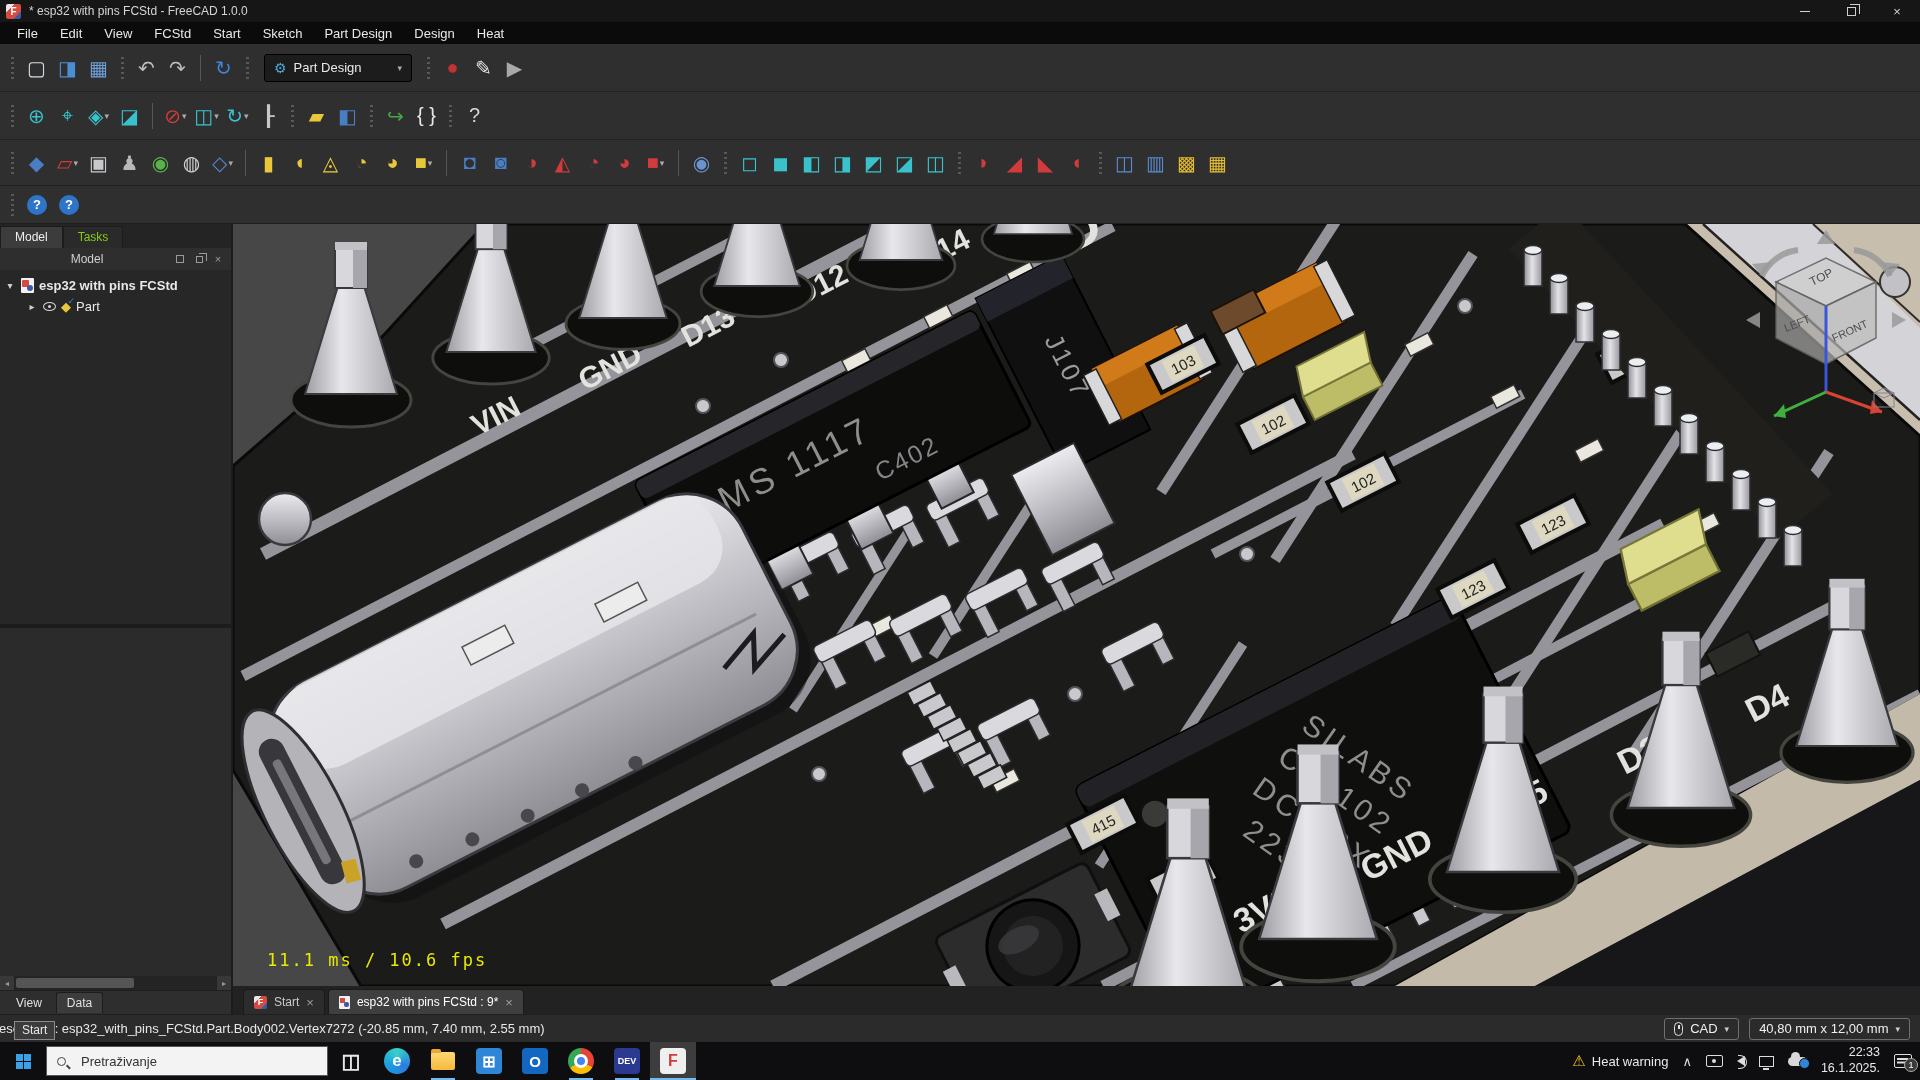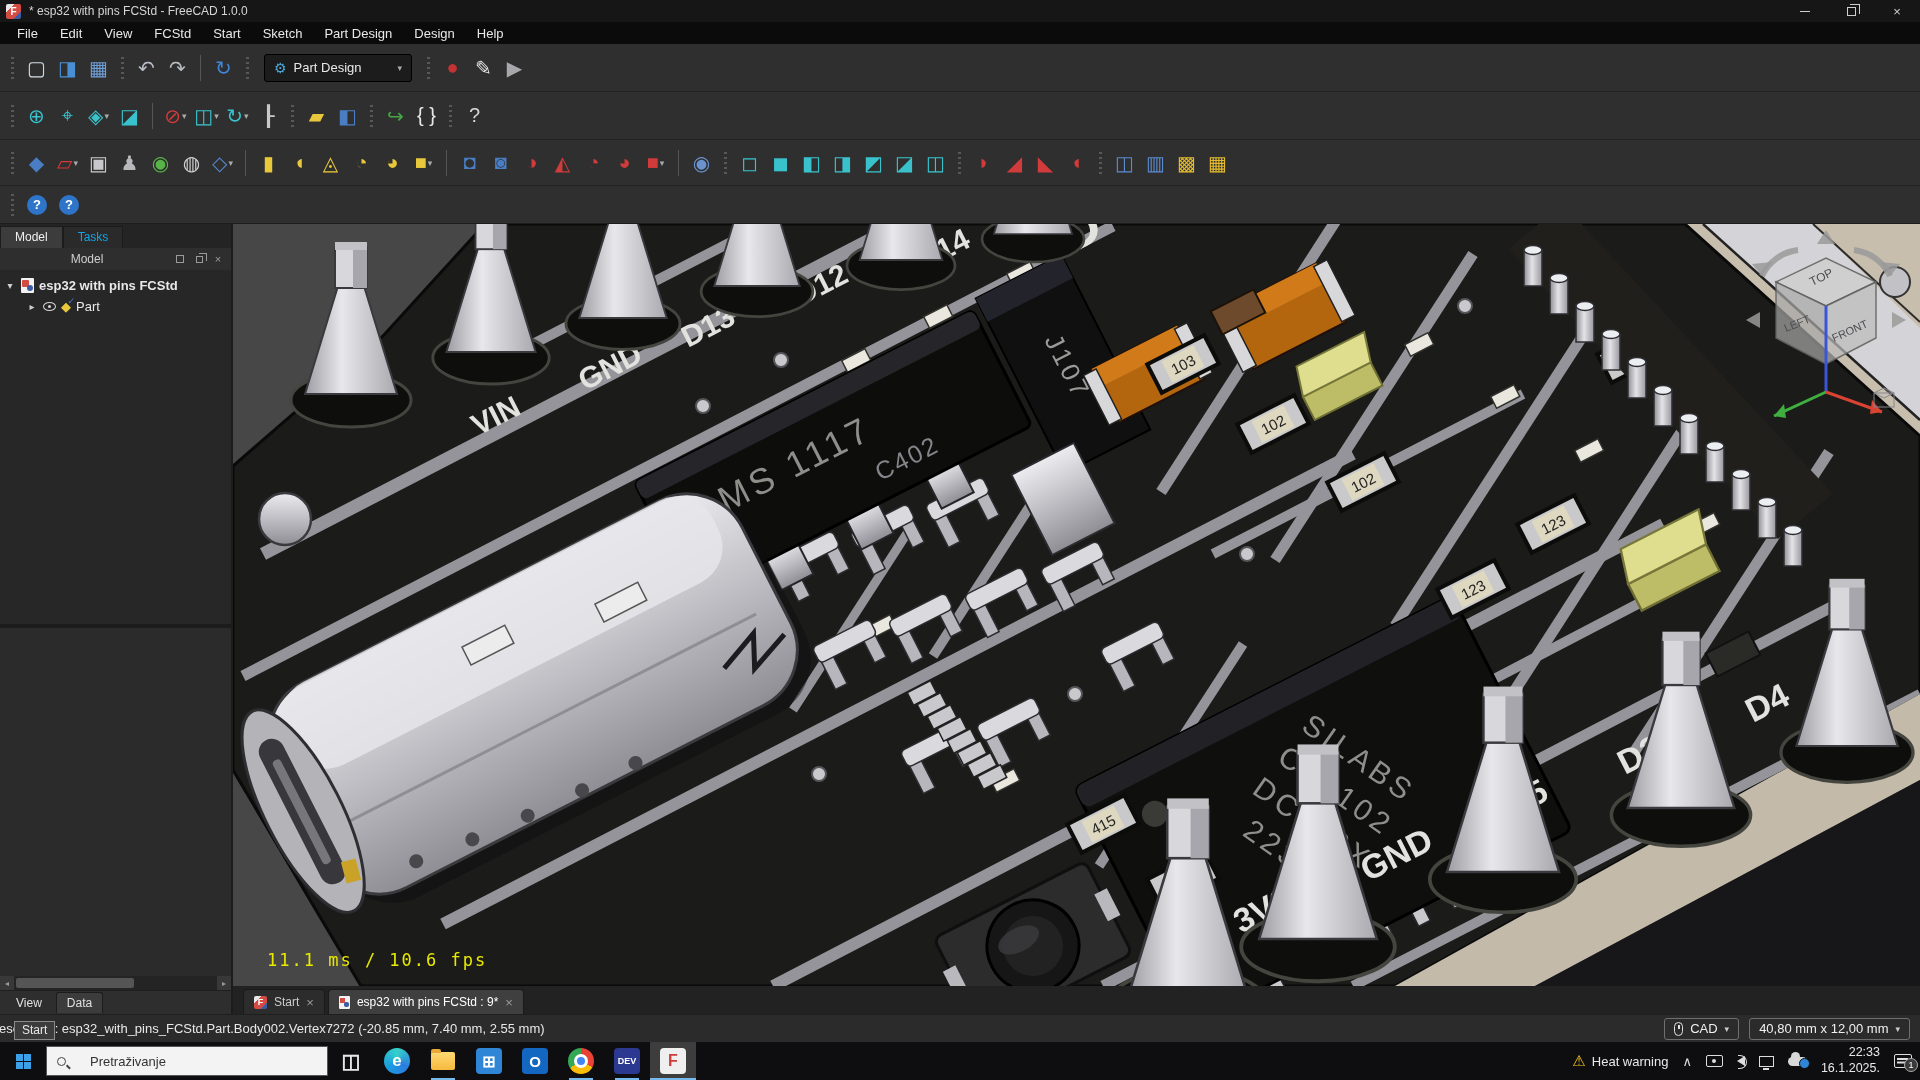--- a/index.html
+++ b/index.html
@@ -48,21 +48,21 @@
   .wb-ico { color:#4aa8d8; font-size:14px; }
   .wb-caret { margin-left:auto; font-size:9px; color:#aaa; }
 
   
   #main { left:0; top:224px; width:1920px; height:762px; display:flex; position:absolute; }
 
   
   #sidepanel { width:233px; height:790px; background:#2e2e2e; display:flex; flex-direction:column;
     border-right:2px solid #1c1c1c; }
   .side-tabs { height:24px; display:flex; align-items:flex-end; background:#242424; }
-  .side-tab { padding:3px 14px 4px; font-size:12px; color:#0ea5e9; background:#2a2a2a;
+  .side-tab { padding:3px 14px 4px; font-size:12px; color:#84cc16; background:#2a2a2a;
     border:1px solid #1c1c1c; border-bottom:none; }
   .side-tab.active { background:#3c3c3c; color:#f0f0f0; }
   .panel-head { height:22px; display:flex; align-items:center; background:#2e2e2e;
     color:#cfcfcf; font-size:12px; padding:0 6px; }
   .panel-head .ttl { flex:1; text-align:center; }
   .ph-btn { width:14px; height:14px; margin-left:5px; display:flex; align-items:center;
     justify-content:center; color:#9a9a9a; font-size:11px; }
   .ic-sq { width:8px; height:8px; border:1px solid #9a9a9a; display:inline-block; }
   .ic-dsq { width:7px; height:7px; border:1px solid #9a9a9a; position:relative; display:inline-block; }
   .ic-dsq:before { content:""; position:absolute; left:2px; top:-4px; width:7px; height:7px;
@@ -128,21 +128,21 @@
   .mouse-ico:before { content:""; position:absolute; left:3px; top:2px; width:1.5px; height:4px; background:#e0e0e0; }
   .ctl-caret { font-size:9px; color:#ccc; }
 
   
   #taskbar { left:0; top:1042px; width:1920px; height:38px; background:#0e0e10;
     display:flex; align-items:center; }
   #start-btn { width:46px; height:38px; display:flex; align-items:center; justify-content:center; }
   .win-logo { width:15px; height:15px; display:grid; grid-template-columns:7px 7px; gap:1px; }
   .win-logo i { background:#3ba0e8; }
   #search-box { width:282px; height:30px; background:#f3f3f3; border:1px solid #555;
-    display:flex; align-items:center; gap:24px; padding:0 10px; }
+    display:flex; align-items:center; gap:15px; padding:0 10px; }
   .mag-ico { width:9px; height:9px; border:1.6px solid #444; border-radius:50%; position:relative; }
   .mag-ico:before { content:""; position:absolute; left:8px; top:8px; width:5px; height:1.6px;
     background:#444; transform:rotate(45deg); }
   #search-input { border:none; outline:none; background:transparent; font-size:13px; width:220px;
     color:#222; font-family:"Liberation Sans",sans-serif; }
   #search-input::placeholder { color:#333; }
   .tb-app { width:46px; height:38px; display:flex; align-items:center; justify-content:center;
     position:relative; }
   .tb-app.active { background:#3d3d3d; }
   .tb-app.open:after { content:""; position:absolute; bottom:0; left:11px; width:24px; height:2px;
@@ -209,21 +209,21 @@
 
 <div id="menubar" class="abs">
     <div class="menu-item">File</div>
     <div class="menu-item">Edit</div>
     <div class="menu-item">View</div>
     <div class="menu-item">FCStd</div>
     <div class="menu-item">Start</div>
     <div class="menu-item">Sketch</div>
     <div class="menu-item">Part Design</div>
     <div class="menu-item">Design</div>
-    <div class="menu-item">Help</div>
+    <div class="menu-item">Heat</div>
   </div>
 
 <div id="tbrow0" class="tbrow abs">
     <span class="grip"></span>
     <span class="tb-btn">
       <span style="color: rgb(207, 216, 226);">▢</span>
     </span>
     <span class="tb-btn">
       <span style="color: rgb(74, 143, 212);">◨</span>
     </span>

